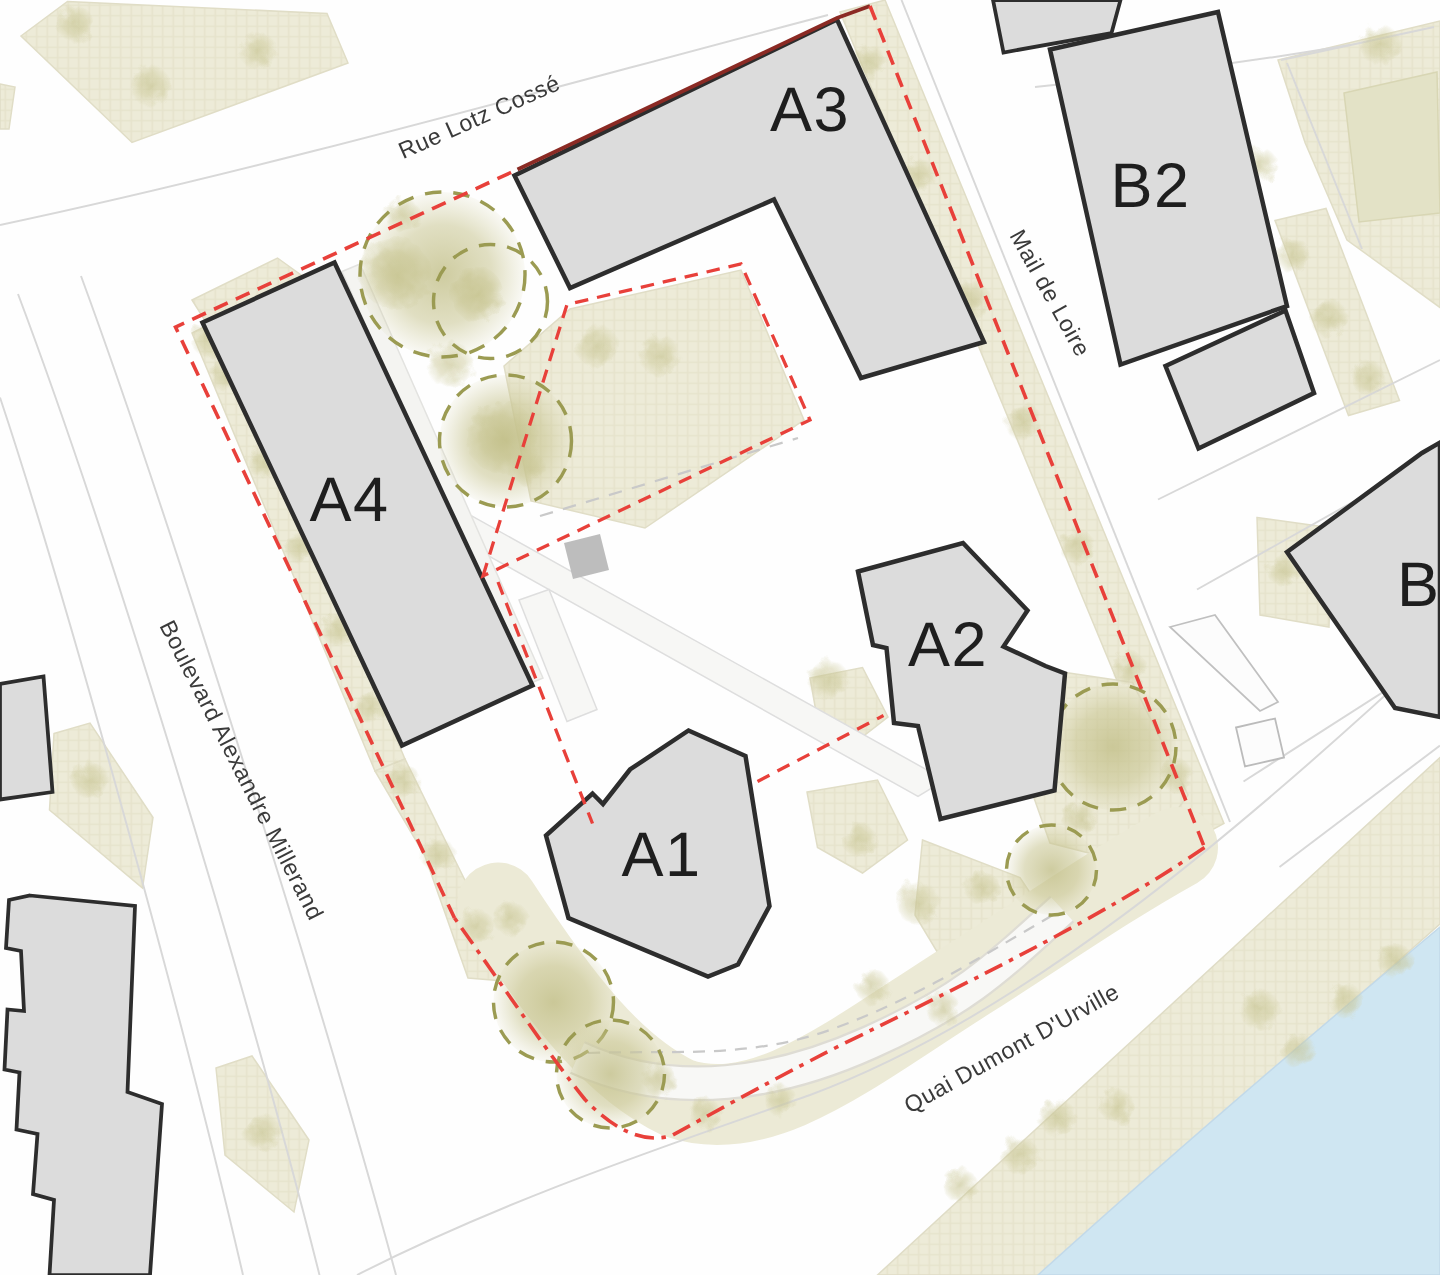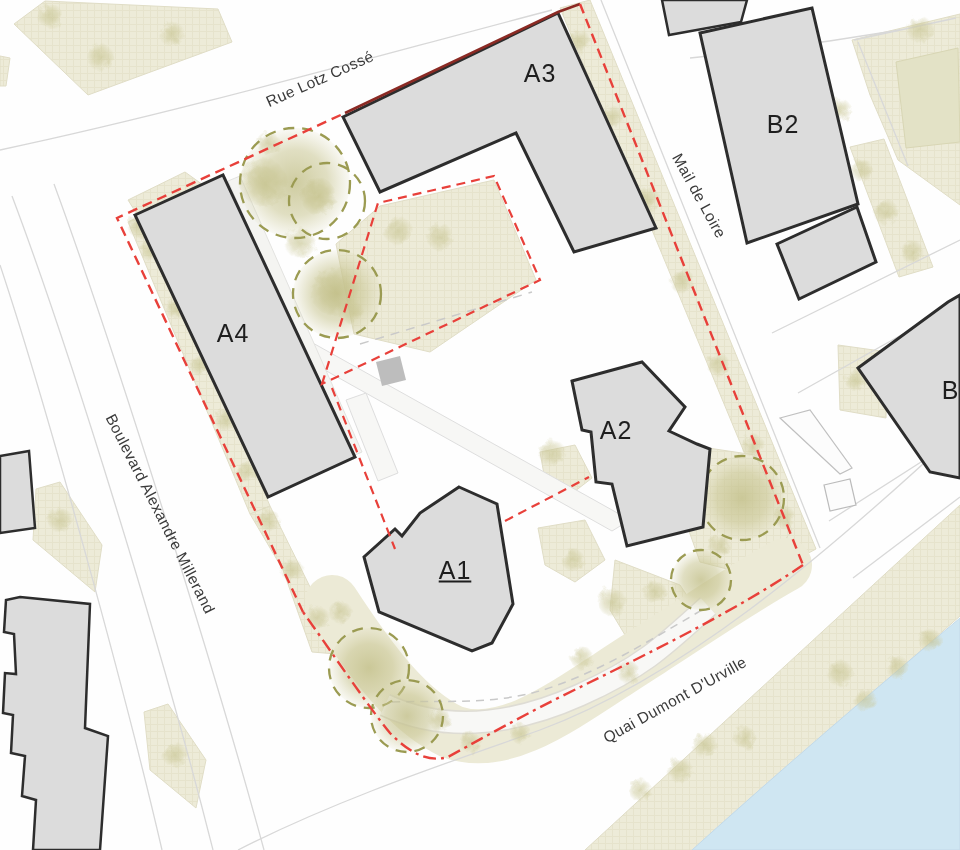--- a/index.html
+++ b/index.html
@@ -2,27 +2,27 @@
 <html><head>
 <meta charset="utf-8">
 <style>
   html,body{margin:0;padding:0;background:#ffffff;}
   .stage{
     position:relative;width:960px;height:850px;overflow:hidden;
     background:#fefefe;font-family:"Liberation Sans",sans-serif;
   }
   .stage svg{position:absolute;left:0;top:0;}
   .lbl{position:absolute;white-space:nowrap;transform:translate(-50%,-50%);}
-  .bl{font-size:25px;color:#1e1e1e;font-weight:400;letter-spacing:1px;}
+  .bl{font-size:42px;color:#1e1e1e;font-weight:400;letter-spacing:1px;}
   .sl{font-size:15.5px;color:#3a3a3a;font-weight:400;letter-spacing:.4px;}
   .lbl-a3{left:540px;top:73px;}
   .lbl-a4{left:233px;top:333px;}
-  .lbl-a1{left:455px;top:570px;text-decoration:underline;}
-  .lbl-a2{left:616px;top:430px;}
-  .lbl-b2{left:767px;top:124px;margin-left:16px;}
+  .lbl-a1{left:441px;top:570px;}
+  .lbl-a2{left:632px;top:430px;}
+  .lbl-b2{left:767px;top:124px;}
   .lbl-b1{left:958px;top:390px;}
   .lbl-rue{left:320px;top:79px;transform:translate(-50%,-50%) rotate(-24deg);}
   .lbl-mail{left:699px;top:196px;transform:translate(-50%,-50%) rotate(61deg);}
   .lbl-blvd{left:160px;top:514px;transform:translate(-50%,-50%) rotate(63deg);}
   .lbl-quai{left:675px;top:700px;transform:translate(-50%,-50%) rotate(-29deg);}
 </style>
 </head>
 <body>
 
 <div class="stage">

